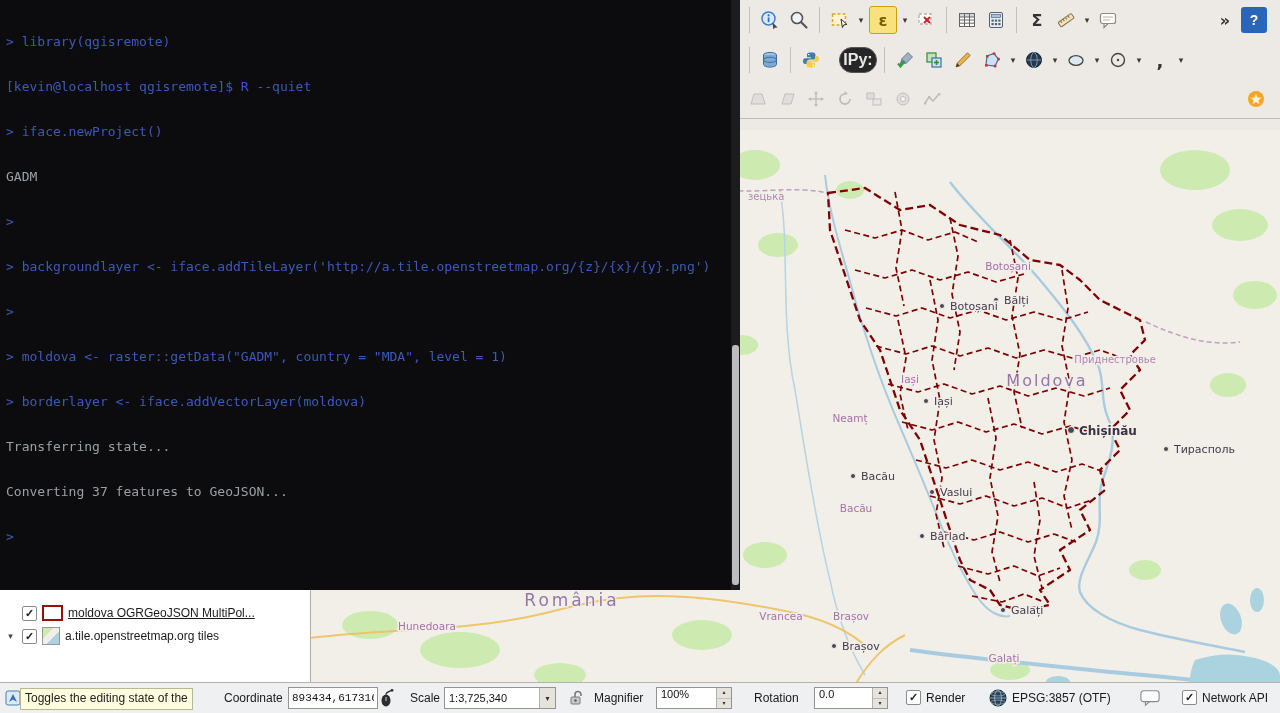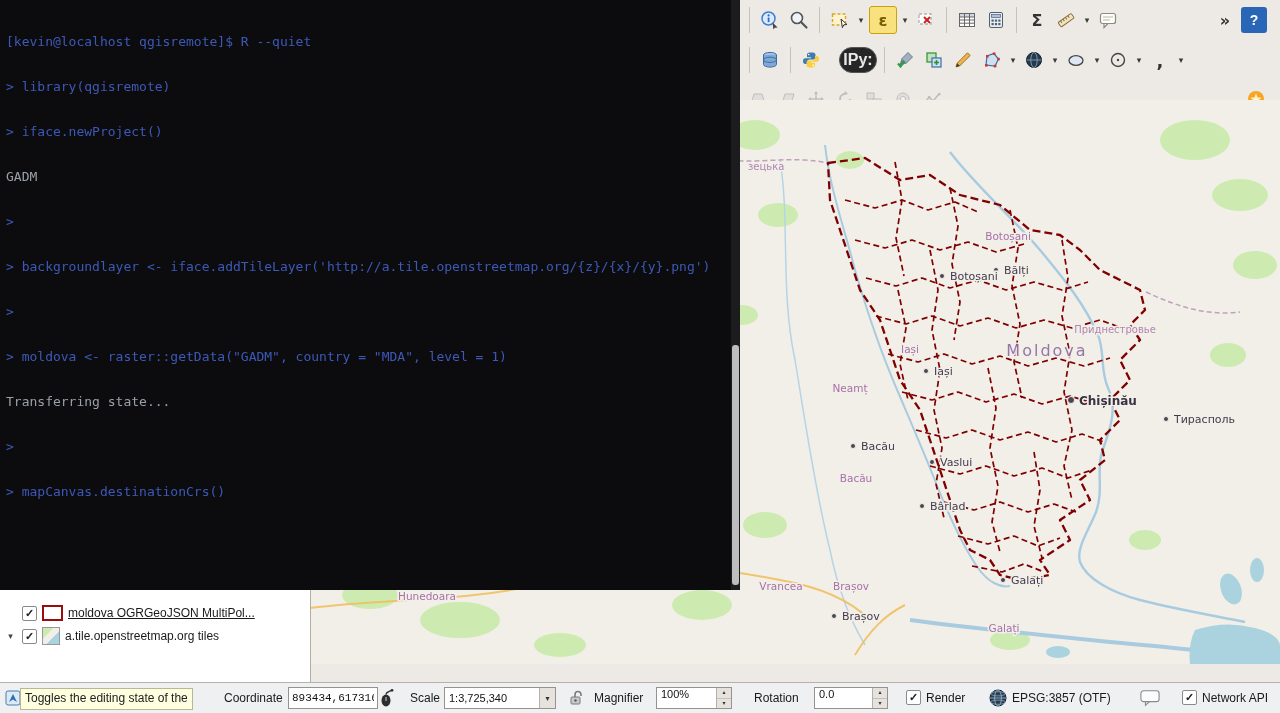--- a/index.html
+++ b/index.html
@@ -20,21 +20,21 @@
     color:#e8e8e8;font-weight:bold;font-size:16px;display:flex;align-items:center;justify-content:center;margin-left:12px;}
   .tb-sep{width:1px;height:26px;background:#c6c1b8;margin:0 4px;flex:0 0 auto;}
   .dd{font-size:9px;color:#3a3a3a;width:10px;text-align:center;flex:0 0 auto;}
   .glyph{font-weight:bold;color:#333;font-size:16px;font-family:"DejaVu Sans",sans-serif;}
   .btn-expr{background:#f9e27d;border:1px solid #caa20a;color:#7a5b00;font-size:14px;}
   .btn-help{background:#2a66b8;color:#fff;font-size:14px;font-weight:bold;}
   .disabled{opacity:.55;}
   .push{margin-left:auto;}
 
   
-  #map-canvas{position:absolute;left:310px;top:100px;width:970px;height:564px;background:#86efac;}
+  #map-canvas{position:absolute;left:310px;top:130px;width:970px;height:564px;background:#86efac;}
   #map-canvas svg{display:block;}
   .ml-city{font:11px "DejaVu Sans",sans-serif;fill:#433a4d;paint-order:stroke;stroke:#f2efe9;stroke-width:3px;}
   .ml-capital{font:bold 12px "DejaVu Sans",sans-serif;fill:#3a3244;paint-order:stroke;stroke:#f2efe9;stroke-width:3px;}
   .ml-region{font:10.5px "DejaVu Sans",sans-serif;fill:#a771a7;paint-order:stroke;stroke:#f2efe9;stroke-width:3px;}
   .ml-region-lt{font:10px "DejaVu Sans",sans-serif;fill:#b085b0;paint-order:stroke;stroke:#f2efe9;stroke-width:3px;}
   .ml-country{font:17px "DejaVu Sans",sans-serif;fill:#8d6a9f;letter-spacing:3px;opacity:.9;
     paint-order:stroke;stroke:#f2efe9;stroke-width:3px;}
   .ml-country2{font:16px "DejaVu Sans",sans-serif;fill:#8d6a9f;letter-spacing:2px;opacity:.9;
     paint-order:stroke;stroke:#f2efe9;stroke-width:3px;}
 
@@ -502,31 +502,32 @@
     </div>
     <div class="sb-check" style="left:1182px">
       <div class="cb">
           <span>✓</span>
         </div>
       <span>Network API</span>
     </div>
   </div>
 
   <div id="terminal">
+    <div class="tc">&gt; library(qgisremote)</div>
     <div class="tc">[kevin@localhost qgisremote]$ R --quiet</div>
-    <div class="tc">&gt; library(qgisremote)</div>
     <div class="tc">&gt; iface.newProject()</div>
     <div class="to">GADM</div>
     <div class="tc">&gt;</div>
     <div class="tc">&gt; backgroundlayer &lt;- iface.addTileLayer('http://a.tile.openstreetmap.org/{z}/{x}/{y}.png')</div>
     <div class="tc">&gt;</div>
     <div class="tc">&gt; moldova &lt;- raster::getData("GADM", country = "MDA", level = 1)</div>
+    <div class="tc">&gt; borderlayer &lt;- iface.addVectorLayer(moldova)</div>
     <div class="to">Transferring state...</div>
+    <div class="to">Converting 37 features to GeoJSON...</div>
     <div class="tc">&gt;</div>
-    <div class="tc">&gt; mapCanvas.destinationCrs()</div>
     
     
     
     
     
     
     
     
     
     

